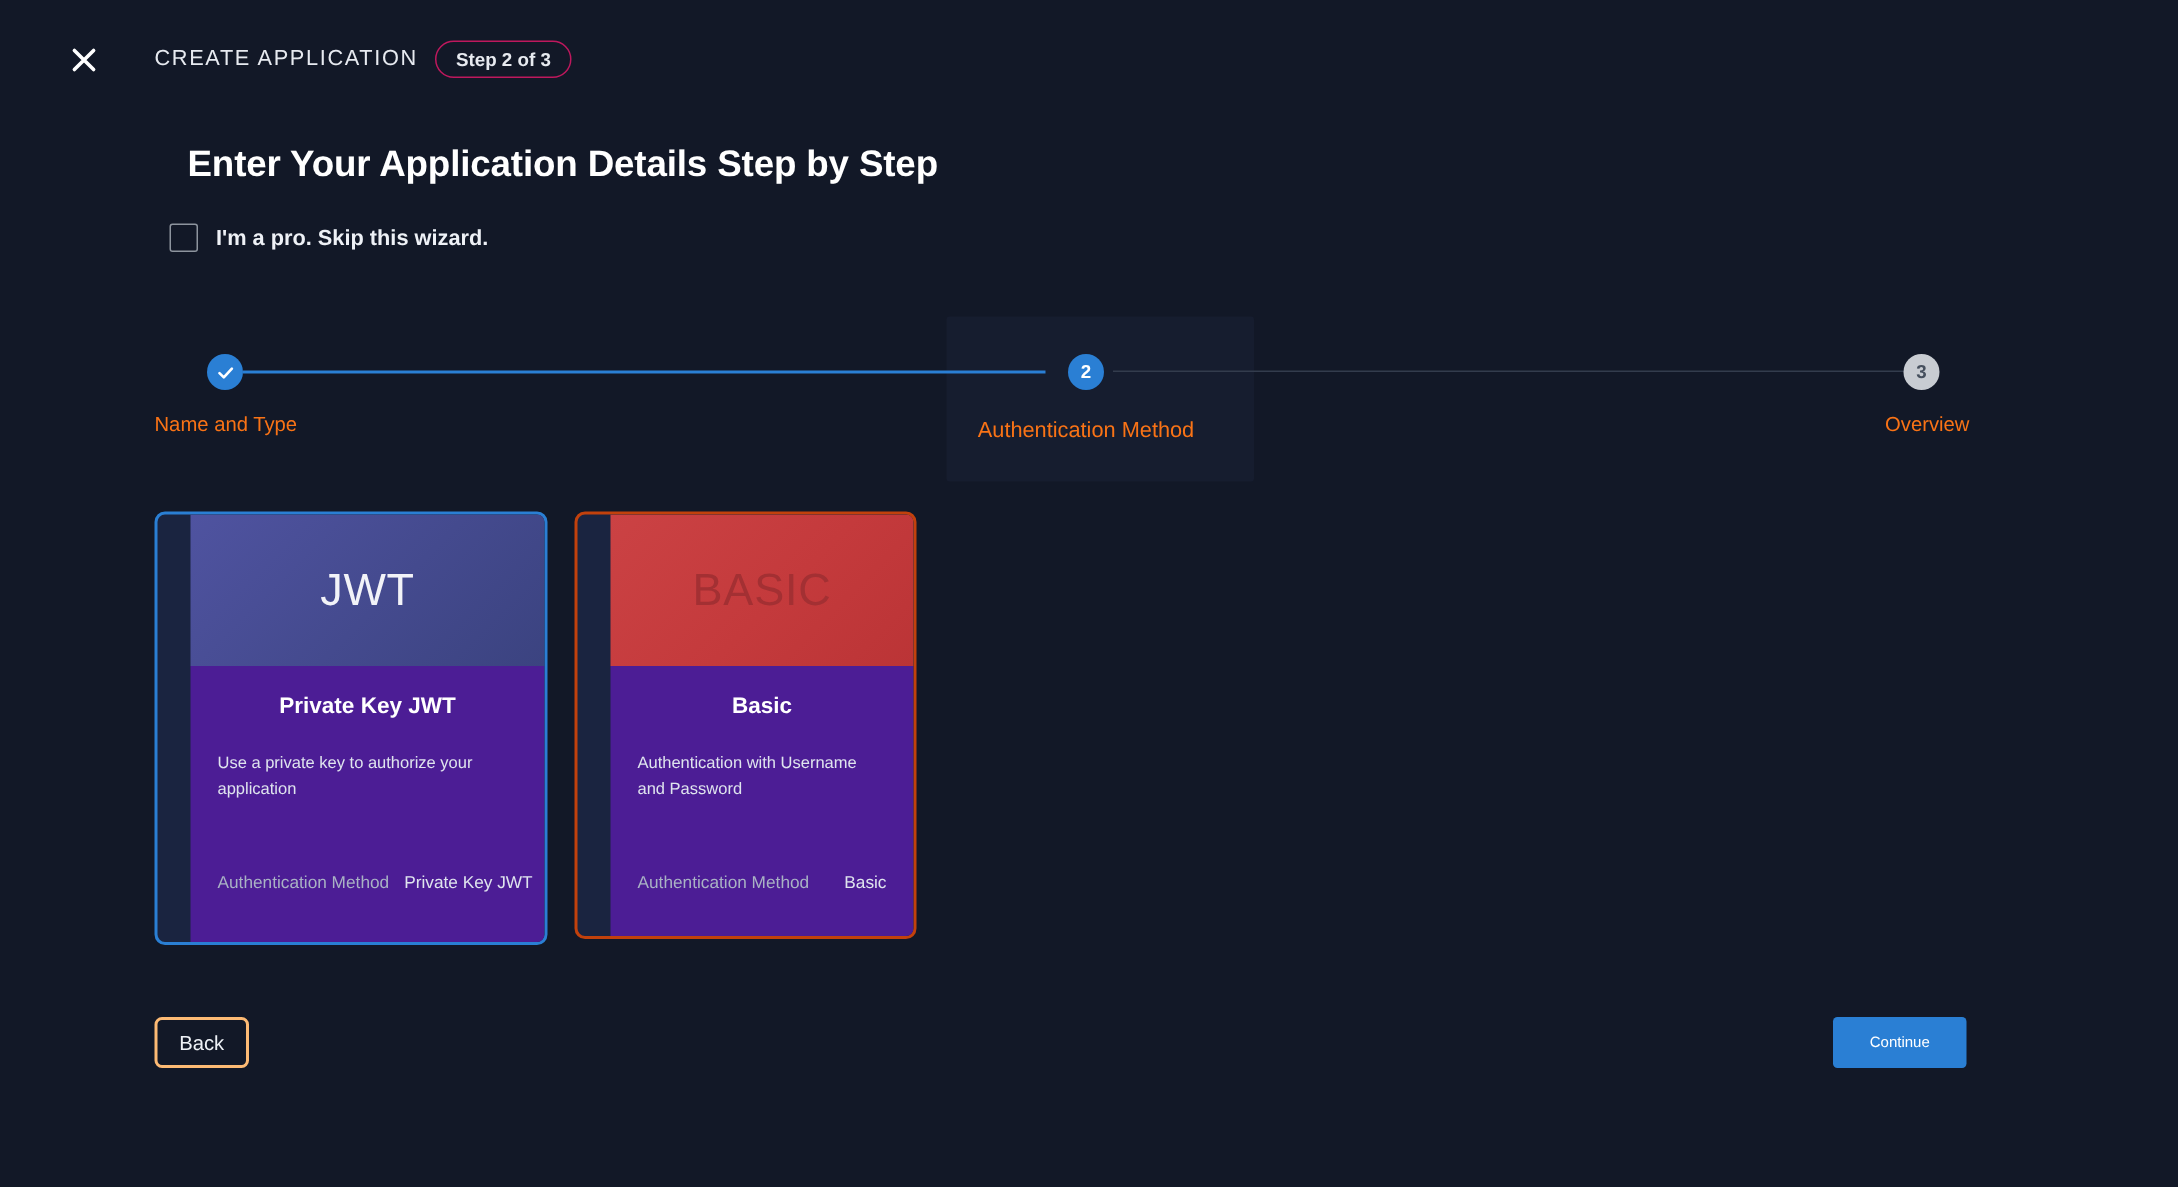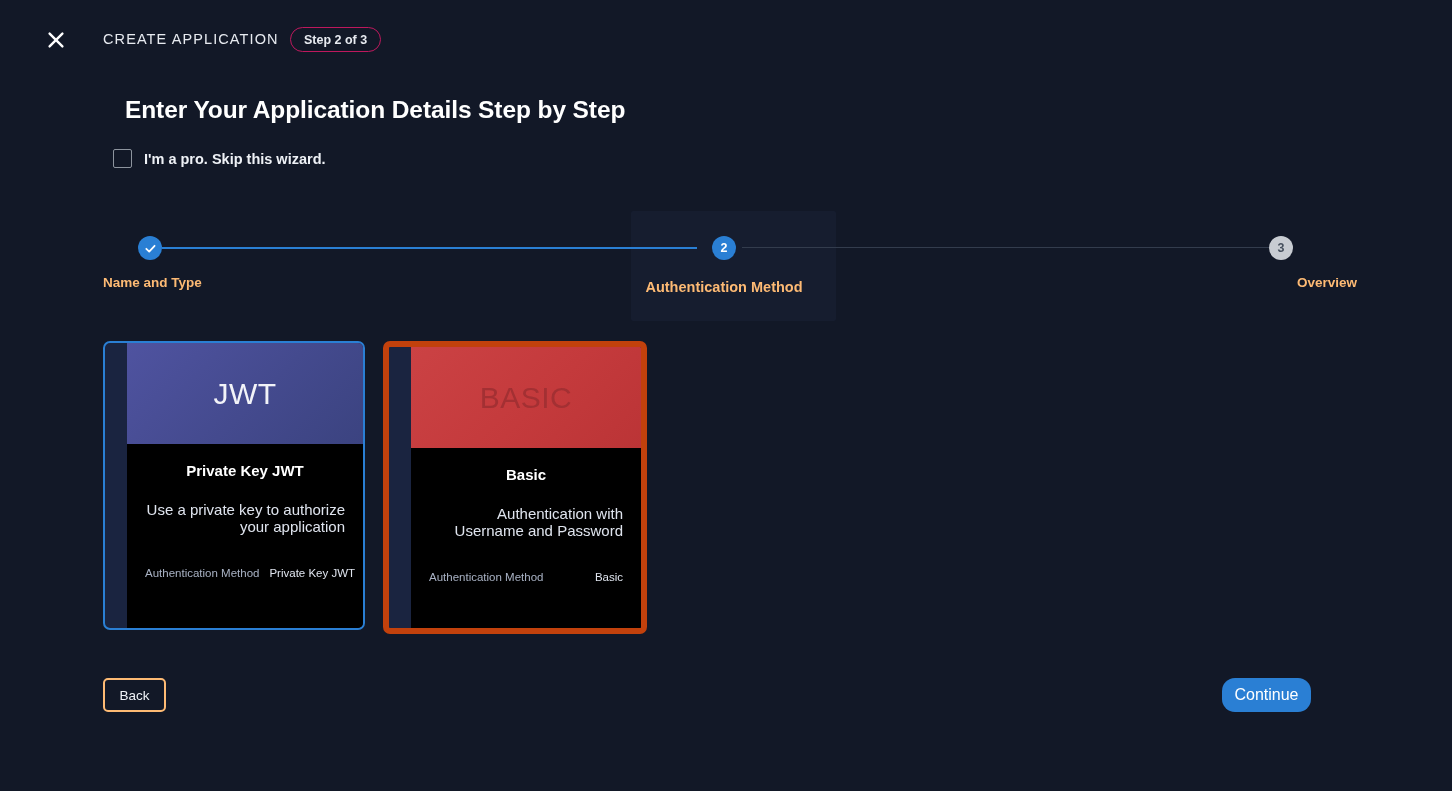--- a/index.html
+++ b/index.html
@@ -156,27 +156,27 @@
   }
   .node-circle.active { background: #2a7fd4; color: #ffffff; }
   .node-circle.done   { background: #2a7fd4; color: #ffffff; }
   .node-circle.todo   { background: #c8ccd2; color: #46505e; }
   .node-circle svg { display: block; }
 
   .node-label {
     position: absolute;
     top: 39px;
     font-size: 13.5px;
-    color: #fdba74;
-    white-space: nowrap;
-    font-weight: 700;
+    color: #f97316;
+    white-space: nowrap;
+    font-weight: 400;
   }
   .node-label.center { transform: translateX(-50%); }
   .node-label.lead   { transform: translateX(-47px); }
-  .node-label.trail  { transform: translateX(-100%); margin-left: 44px; }
+  .node-label.trail  { transform: translateX(-100%); }
   .node-label.current {
     font-size: 14.5px;
     top: 43px;
   }
 
   
   .cards {
     position: absolute;
     left: 103px; top: 341px;
     display: flex;
@@ -192,60 +192,60 @@
     border: 2px solid transparent;
     display: flex;
     flex-direction: column;
     padding-left: 22px;
   }
   .auth-card.selected {
     border-color: #2a7fd4;
     width: 262px;
   }
   .auth-card.basic {
-    width: 264px;
-    border: 6px solid #c2410c;
+    width: 228px;
+    border: 2px solid #c2410c;
   }
   .card-banner {
     height: 101px;
     display: flex;
     align-items: center;
     justify-content: center;
     font-size: 30px;
     font-weight: 400;
     letter-spacing: 0.5px;
   }
   .banner-jwt {
     background: linear-gradient(135deg, #4f53a0 0%, #444a8e 55%, #3b4380 100%);
     color: #f2f3f8;
   }
   .banner-basic {
     background: linear-gradient(135deg, #cb4244 0%, #c43a3c 55%, #bb3436 100%);
     color: #a33033;
   }
   .card-body {
-    background: #000000;
+    background: #4c1d95;
     padding: 18px 18px 22px 18px;
     display: flex;
     flex-direction: column;
     align-items: center;
   }
   .card-heading {
     font-size: 15px;
     font-weight: 700;
     color: #ffffff;
     margin-bottom: 22px;
     text-align: center;
   }
   .card-desc {
-    font-size: 15px;
+    font-size: 11px;
     line-height: 17px;
     color: #dfe4ee;
-    text-align: right;
-    margin-bottom: 32px;
+    text-align: left;
+    margin-bottom: 48px;
     max-width: 222px;
   }
   .card-detail {
     width: 100%;
     display: flex;
     justify-content: space-between;
     align-items: center;
     gap: 10px;
     font-size: 11.5px;
   }
@@ -270,24 +270,24 @@
     cursor: pointer;
     display: flex;
     align-items: center;
     justify-content: center;
   }
   .btn-continue {
     position: absolute;
     left: 1222px; top: 678px;
     width: 89px; height: 34px;
     border: none;
-    border-radius: 13px;
+    border-radius: 3px;
     background: #2a7fd4;
     color: #ffffff;
-    font-size: 16px;
+    font-size: 10px;
     font-weight: 400;
     font-family: "Liberation Sans", sans-serif;
     cursor: pointer;
     display: flex;
     align-items: center;
     justify-content: center;
   }
 </style>
 </head>
 <body>

